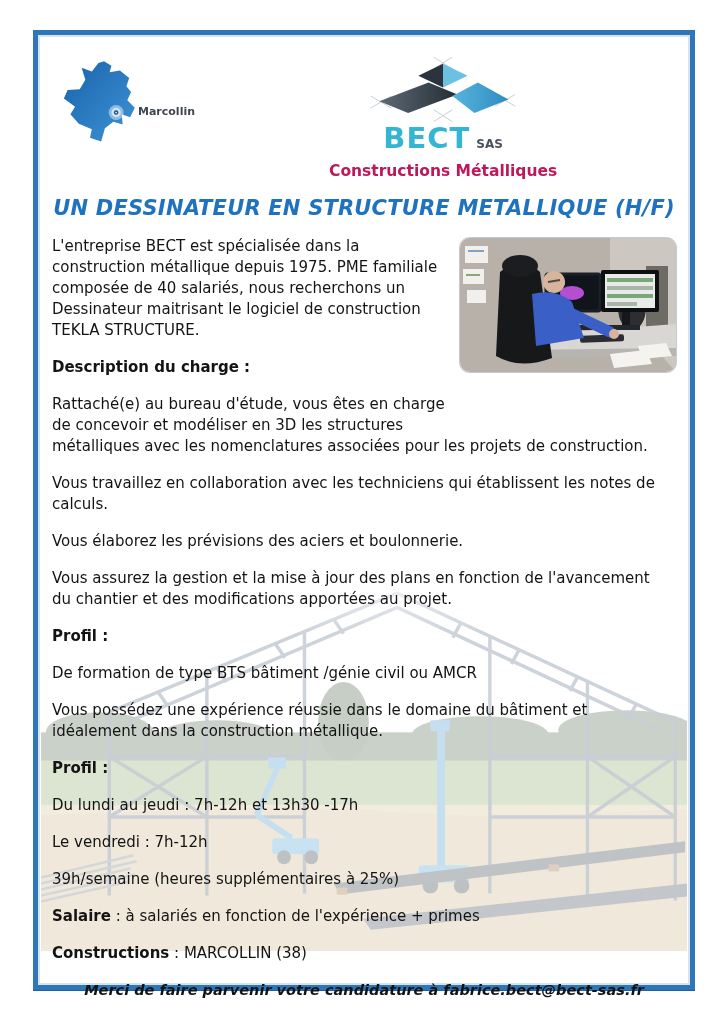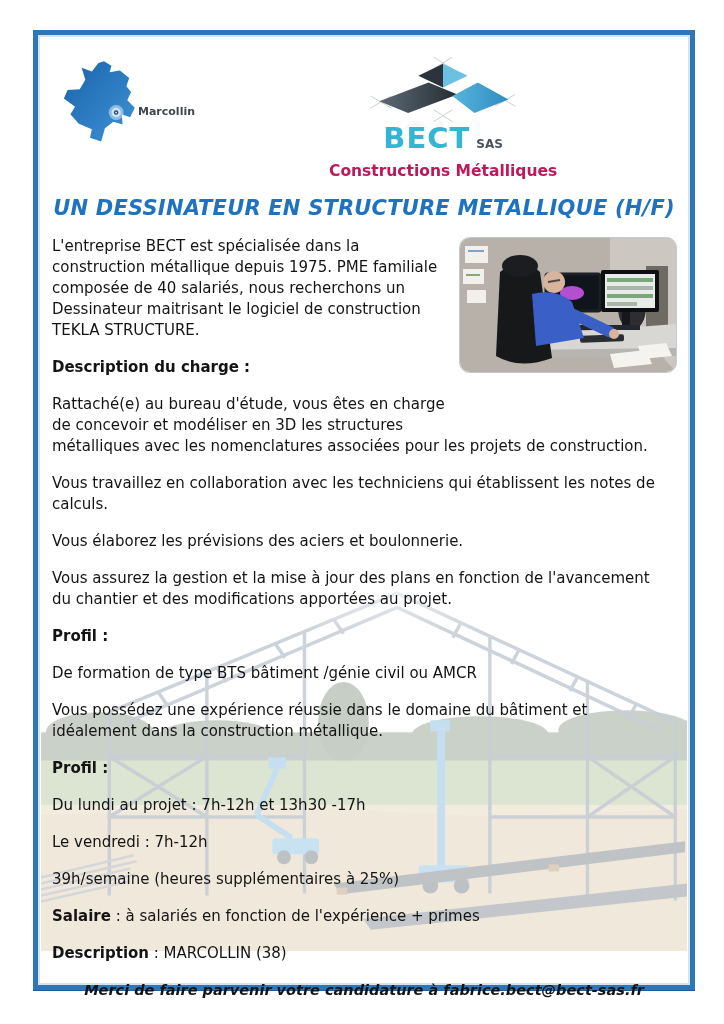--- a/index.html
+++ b/index.html
@@ -228,23 +228,23 @@
         <p>L'entreprise BECT est spécialisée dans la construction métallique depuis 1975. PME familiale composée de 40 salariés, nous recherchons un Dessinateur maitrisant le logiciel de construction TEKLA STRUCTURE.</p>
         <p class="b">Description du charge :</p>
         <p>Rattaché(e) au bureau d'étude, vous êtes en charge de concevoir et modéliser en 3D les structures métalliques avec les nomenclatures associées pour les projets de construction.</p>
         <p>Vous travaillez en collaboration avec les techniciens qui établissent les notes de calculs.</p>
         <p>Vous élaborez les prévisions des aciers et boulonnerie.</p>
         <p>Vous assurez la gestion et la mise à jour des plans en fonction de l'avancement du chantier et des modifications apportées au projet.</p>
         <p class="b">Profil :</p>
         <p>De formation de type BTS bâtiment /génie civil ou AMCR</p>
         <p>Vous possédez une expérience réussie dans le domaine du bâtiment  et idéalement dans la construction métallique.</p>
         <p class="b">Profil :</p>
-        <p>Du lundi au projet : 7h-12h et 13h30 -17h</p>
+        <p>Du lundi au jeudi : 7h-12h et 13h30 -17h</p>
         <p>Le vendredi : 7h-12h</p>
         <p>39h/semaine (heures supplémentaires à 25%)</p>
         <p><span class="b">Salaire</span><span> : à salariés en fonction de l'expérience + primes</span></p>
-        <p><span class="b">Description</span><span> : MARCOLLIN (38)</span></p>
+        <p><span class="b">Constructions</span><span> : MARCOLLIN (38)</span></p>
       </div>
 
       <p class="footer-line">Merci de faire parvenir votre candidature à fabrice.bect@bect-sas.fr</p>
     </div>
   </div>
 </div>
 
 </body></html>

